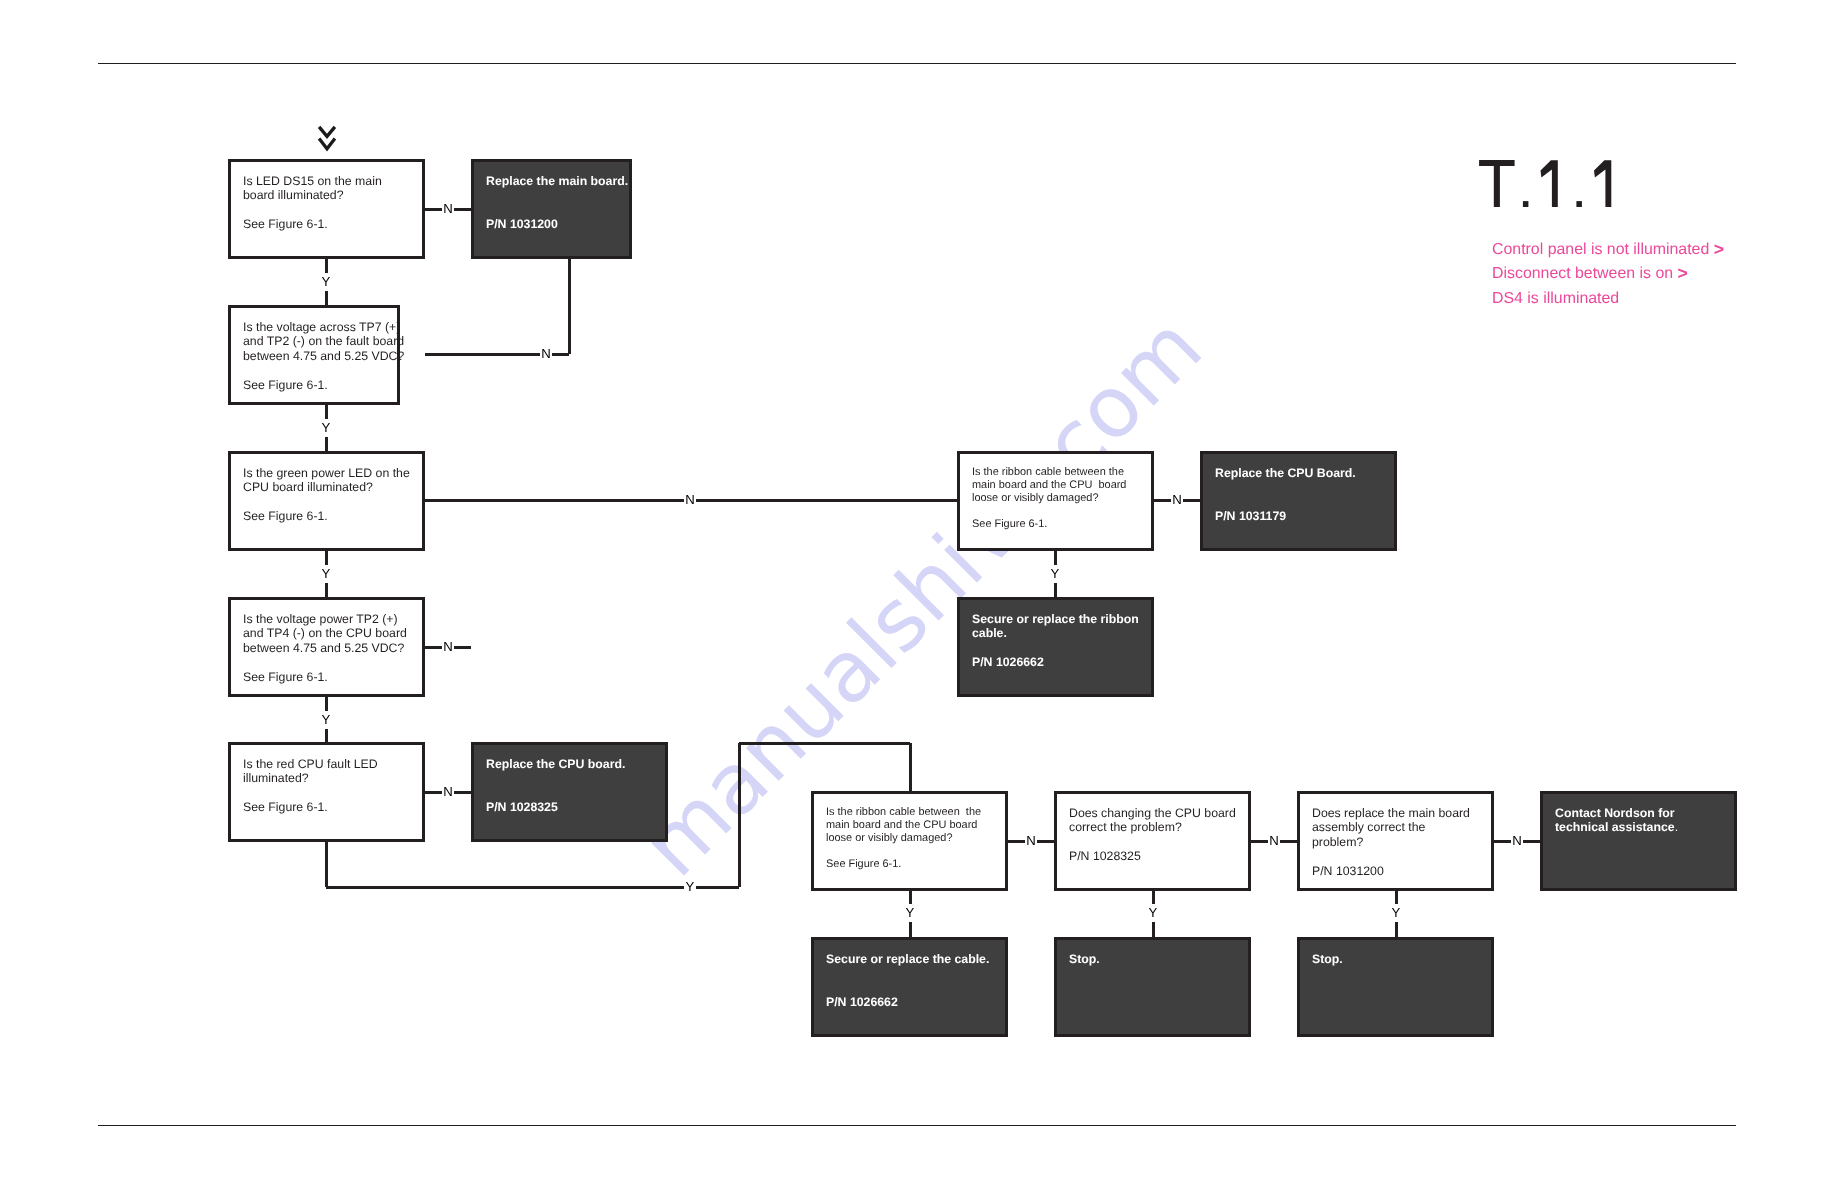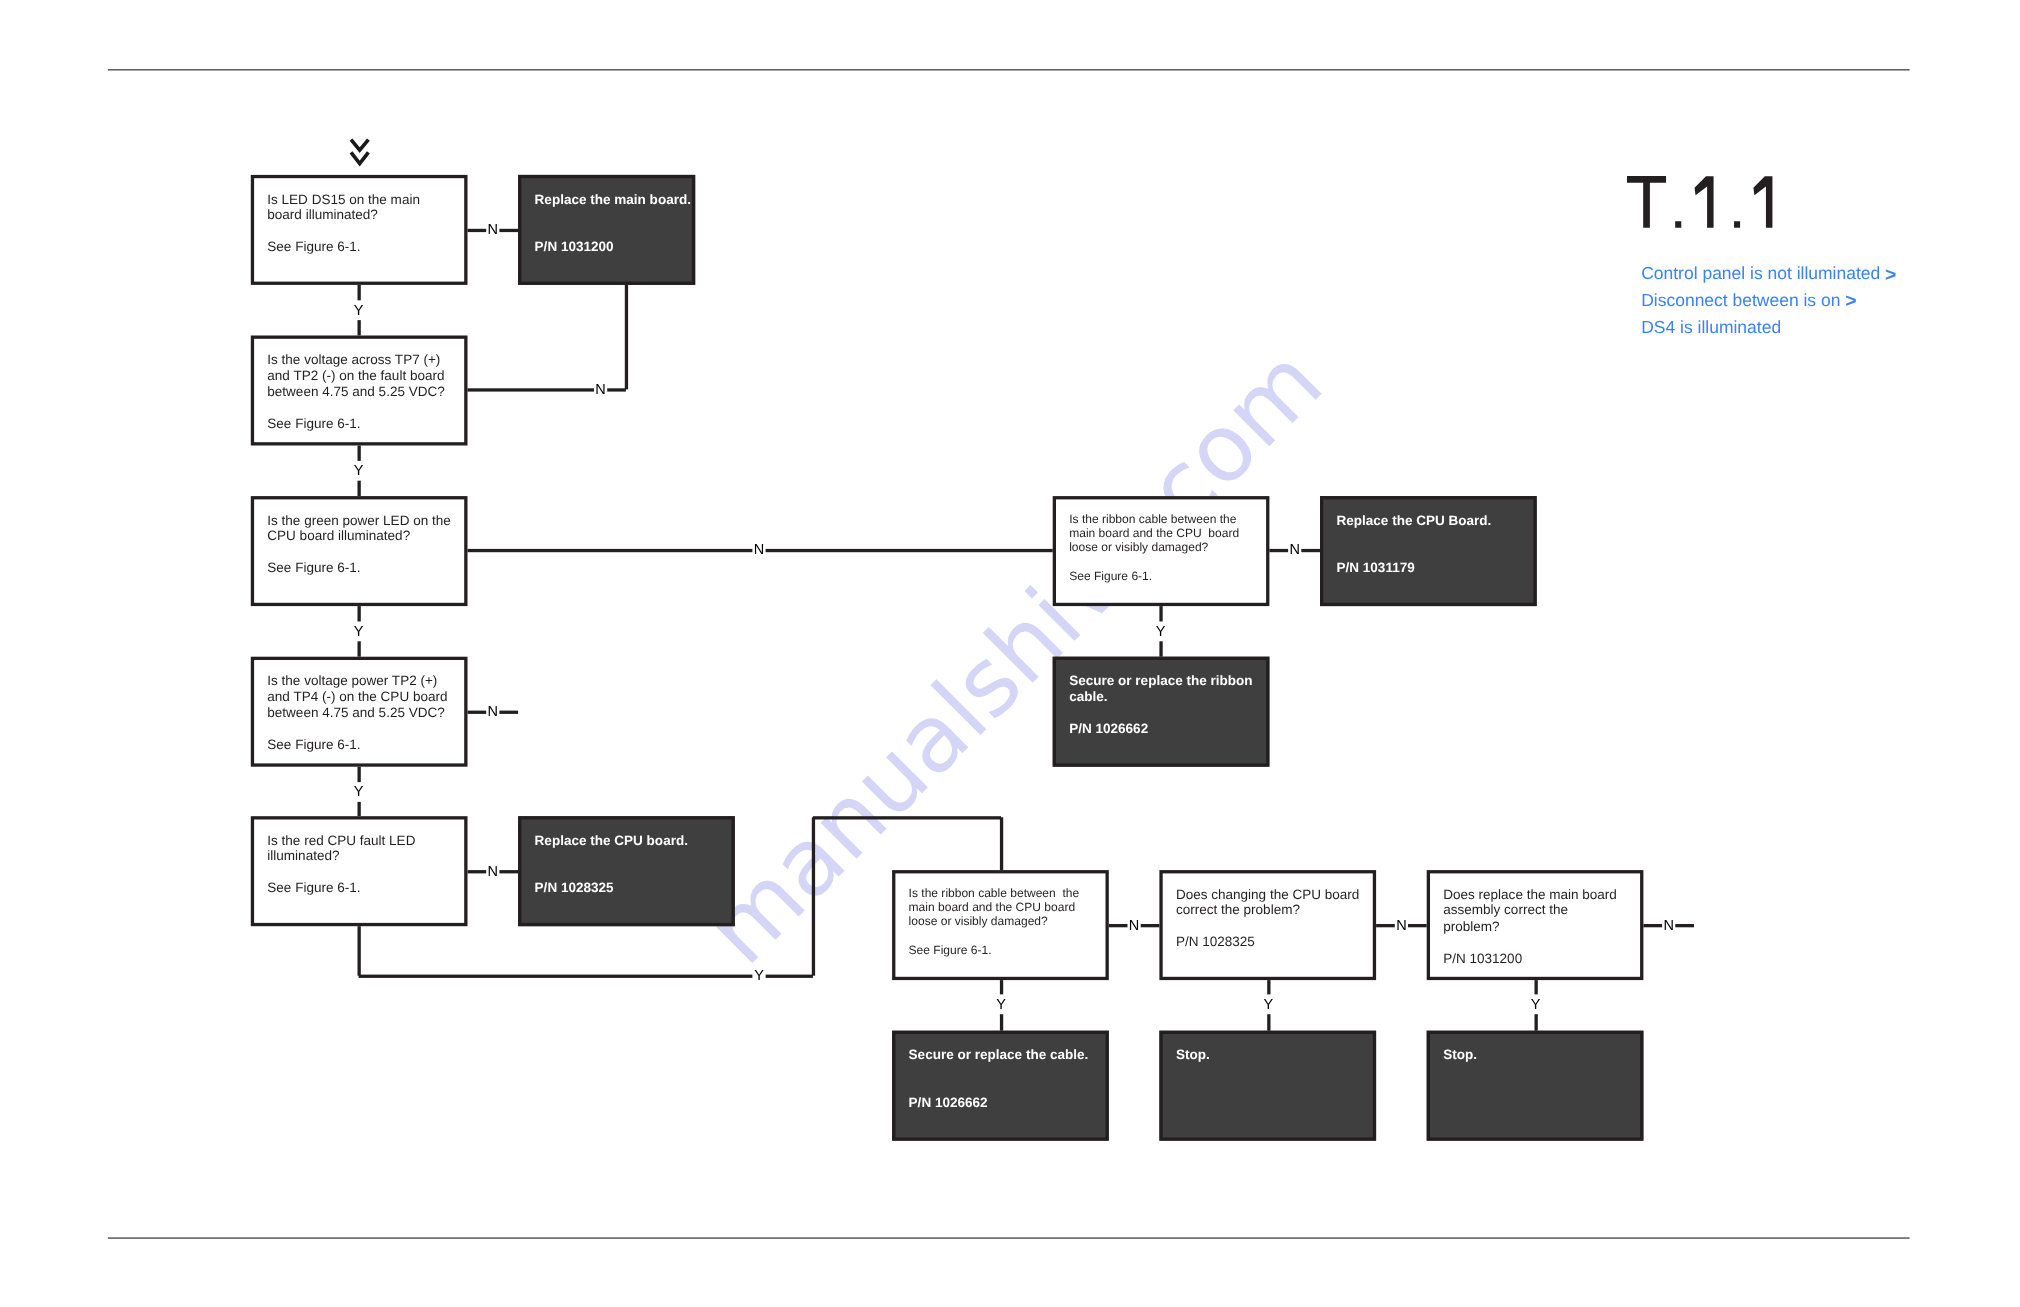--- a/index.html
+++ b/index.html
@@ -33,21 +33,21 @@
   .box .txt .gap { display:block; height:14.6px; }
 
   .conn { position:absolute; background:#231f20; }
   .lbl { position:absolute; font-size:13.2px; color:#000000;
          text-align:center; line-height:14px; white-space:nowrap; }
 
   .title { position:absolute; line-height:0; }
   .title .sr { position:absolute; left:0; top:0; width:1px; height:1px;
                overflow:hidden; color:transparent; font-size:1px; }
   #title-svg path { fill:#231f20; }
-  .subs { position:absolute; font-size:15.9px; color:#3b82f6; line-height:24.3px; }
+  .subs { position:absolute; font-size:15.9px; color:#ec4899; line-height:24.3px; }
   .subs div { white-space:nowrap; }
   .subs b { font-weight:bold; font-size:17.6px; line-height:0; position:relative; top:0.6px; }
 
   .chev { position:absolute; }
 </style>
 </head>
 <body>
 
 <div class="wm-layer">
     <div class="wm" style="left: 688px; top: 806px; height: 84.5px; transform: rotate(-45deg);">manualshive.com</div>
@@ -73,21 +73,21 @@
       <div><span>DS4 is illuminated</span></div>
     </div>
 
   <div class="chart" id="chart">
       <div class="box" style="left: 228px; top: 159px; width: 197px; height: 100px;">
         <div class="txt"><div>Is LED DS15 on the main</div><div>board illuminated?</div><span class="gap" style="height: 14.6px;"></span><div>See Figure 6-1.</div></div>
       </div>
       <div class="box dark" style="left: 471px; top: 159px; width: 161px; height: 100px;">
         <div class="txt"><div>Replace the main board.</div><span class="gap" style="height: 14.6px;"></span><span class="gap" style="height: 14.6px;"></span><div>P/N 1031200</div></div>
       </div>
-      <div class="box" style="left: 228px; top: 305px; width: 197px; height: 100px;">
+      <div class="box" style="left: 228px; top: 305px; width: 172px; height: 100px;">
         <div class="txt"><div>Is the voltage across TP7 (+)</div><div>and TP2 (-) on the fault board</div><div>between 4.75 and 5.25 VDC?</div><span class="gap" style="height: 14.6px;"></span><div>See Figure 6-1.</div></div>
       </div>
       <div class="box" style="left: 228px; top: 451px; width: 197px; height: 100px;">
         <div class="txt"><div>Is the green power LED on the</div><div>CPU board illuminated?</div><span class="gap" style="height: 14.6px;"></span><div>See Figure 6-1.</div></div>
       </div>
       <div class="box" style="left: 957px; top: 451px; width: 197px; height: 100px;">
         <div class="txt" style="font-size: 10.95px; line-height: 13.15px;"><div>Is the ribbon cable between the</div><div>main board and the CPU  board</div><div>loose or visibly damaged?</div><span class="gap" style="height: 13.15px;"></span><div>See Figure 6-1.</div></div>
       </div>
       <div class="box dark" style="left: 1200px; top: 451px; width: 197px; height: 100px;">
         <div class="txt"><div>Replace the CPU Board.</div><span class="gap" style="height: 14.6px;"></span><span class="gap" style="height: 14.6px;"></span><div>P/N 1031179</div></div>
@@ -105,20 +105,23 @@
         <div class="txt"><div>Replace the CPU board.</div><span class="gap" style="height: 14.6px;"></span><span class="gap" style="height: 14.6px;"></span><div>P/N 1028325</div></div>
       </div>
       <div class="box" style="left: 811px; top: 791px; width: 197px; height: 100px;">
         <div class="txt" style="font-size: 10.95px; line-height: 13.15px;"><div>Is the ribbon cable between  the</div><div>main board and the CPU board</div><div>loose or visibly damaged?</div><span class="gap" style="height: 13.15px;"></span><div>See Figure 6-1.</div></div>
       </div>
       <div class="box" style="left: 1054px; top: 791px; width: 197px; height: 100px;">
         <div class="txt"><div>Does changing the CPU board</div><div>correct the problem?</div><span class="gap" style="height: 14.6px;"></span><div>P/N 1028325</div></div>
       </div>
       <div class="box" style="left: 1297px; top: 791px; width: 197px; height: 100px;">
         <div class="txt"><div>Does replace the main board</div><div>assembly correct the</div><div>problem?</div><span class="gap" style="height: 14.6px;"></span><div>P/N 1031200</div></div>
+      </div>
+      <div class="box dark" style="left: 1540px; top: 791px; width: 197px; height: 100px;">
+        <div class="txt"><div>Contact Nordson for</div><div>technical assistance<span class="plain">.</span></div></div>
       </div>
       <div class="box dark" style="left: 811px; top: 937px; width: 197px; height: 100px;">
         <div class="txt"><div>Secure or replace the cable.</div><span class="gap" style="height: 14.6px;"></span><span class="gap" style="height: 14.6px;"></span><div>P/N 1026662</div></div>
       </div>
       <div class="box dark" style="left: 1054px; top: 937px; width: 197px; height: 100px;">
         <div class="txt"><div>Stop.</div></div>
       </div>
       <div class="box dark" style="left: 1297px; top: 937px; width: 197px; height: 100px;">
         <div class="txt"><div>Stop.</div></div>
       </div>

